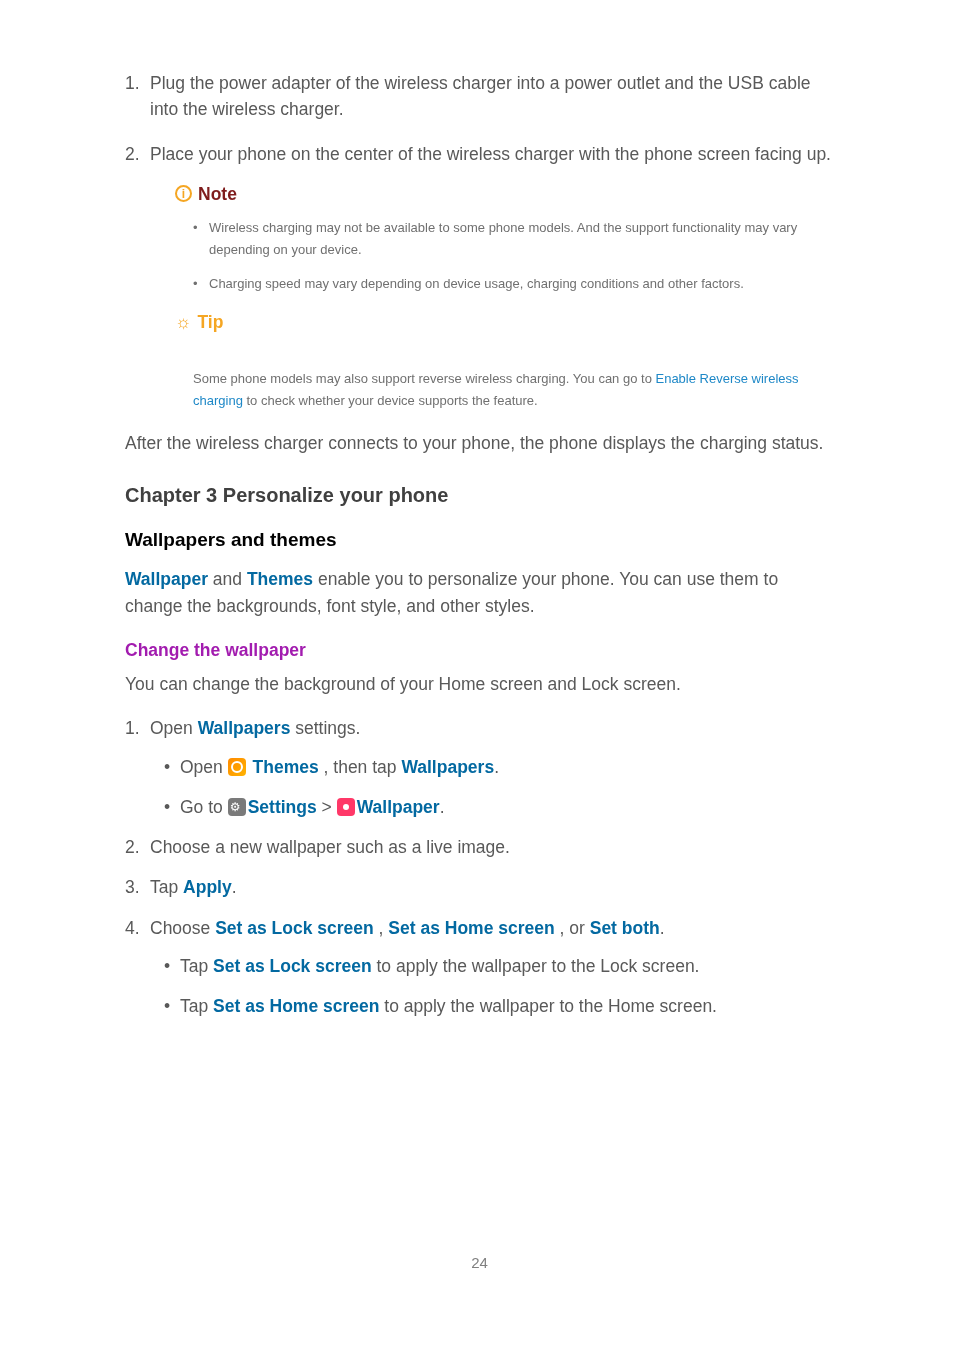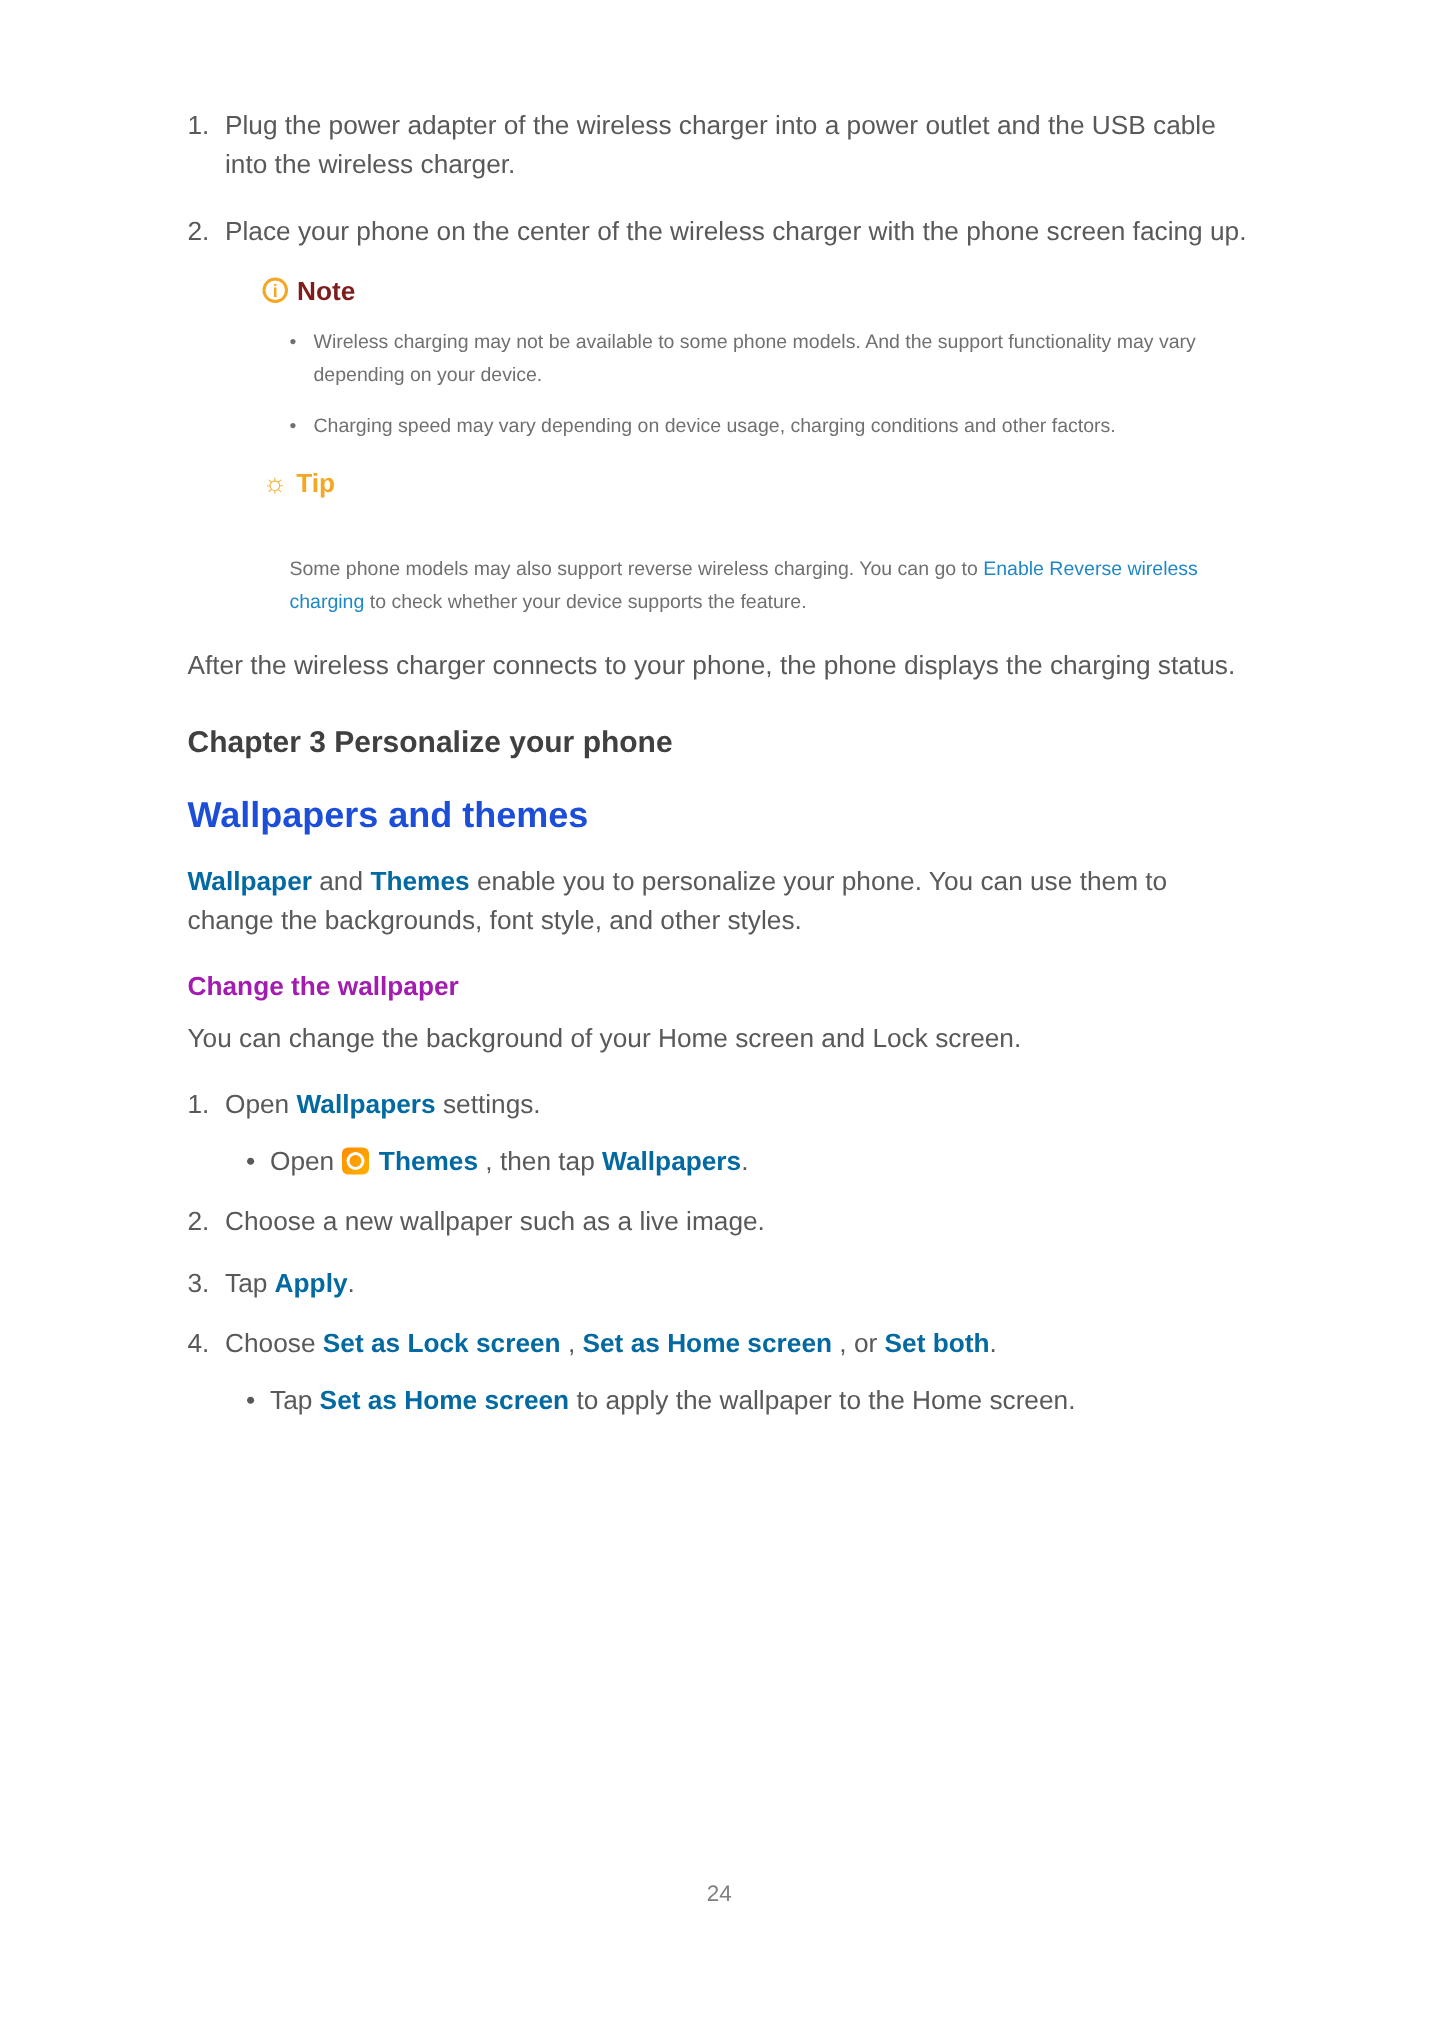--- a/index.html
+++ b/index.html
@@ -23,21 +23,21 @@
   .note-icon { display: inline-flex; width: 17px; height: 17px; border-radius: 50%; border: 2px solid #f5a623; align-items: center; justify-content: center; }
   .note-icon::after { content: "i"; color: #f5a623; font-weight: 700; font-size: 12px; font-style: normal; }
   .tip-icon { display: inline-flex; color: #f5a623; font-size: 18px; line-height: 1; }
   .note-list, .tip-body { font-size: 13px; color: #707070; padding-left: 18px; }
   .note-list li { position: relative; padding-left: 16px; margin-bottom: 12px; line-height: 1.7; }
   .note-list li::before { content: "•"; position: absolute; left: 0; color: #707070; }
   .tip-body { line-height: 1.7; margin-top: 32px; }
   .link { color: #1e88c7; }
   .para { margin: 12px 0 18px 0; }
   h2 { color: #404040; font-size: 20px; font-weight: 700; margin: 24px 0 16px 0; }
-  h3 { color: #1d4ed8; font-size: 24px; font-weight: 700; margin-bottom: 8px; }
+  h3 { color: #000000; font-size: 19px; font-weight: 700; margin-bottom: 8px; }
   h4 { color: #a21caf; font-size: 17.5px; font-weight: 700; margin-bottom: 8px; margin-top: 4px; }
   .bold { font-weight: 700; color: #0369a1; }
   .sub-ol { margin-top: 12px; }
   .sub-ol > li { position: relative; margin-bottom: 14px; padding-left: 25px; }
   .sub-ol > li > .num { position: absolute; left: 0; }
   .bullet-list { margin-top: 12px; }
   .bullet-list > li { position: relative; padding-left: 30px; margin-bottom: 14px; }
   .bullet-list > li::before { content: "•"; position: absolute; left: 14px; color: #595959; }
   .app-icon { display: inline-block; width: 18px; height: 18px; border-radius: 4px; vertical-align: -3px; margin-right: 2px; }
   .ic-themes { background: linear-gradient(135deg,#ff8a00,#ffb300); position: relative; }
@@ -94,29 +94,35 @@
 
 <p class="para" style="margin-top:0;">You can change the background of your Home screen and Lock screen.</p>
 
 <ol class="sub-ol">
   <li><span class="num">1.</span>
     <span>Open </span><span class="bold">Wallpapers</span><span> settings.</span>
     <ul class="bullet-list">
       <li>
         <span>Open </span><span class="app-icon ic-themes"></span> <span class="bold">Themes</span><span> , then tap </span><span class="bold">Wallpapers</span><span>.</span>
       </li>
+      <li>
+        <span>Go to </span><span class="app-icon ic-settings"></span><span class="bold">Settings</span><span> &gt; </span><span class="app-icon ic-wallpaper"></span><span class="bold">Wallpaper</span><span>.</span>
+      </li>
     </ul>
   </li>
   <li><span class="num">2.</span><span>Choose a new wallpaper such as a live image.</span></li>
   <li><span class="num">3.</span>
     <span>Tap </span><span class="bold">Apply</span><span>.</span>
   </li>
   <li><span class="num">4.</span>
     <span>Choose </span><span class="bold">Set as Lock screen</span><span> , </span><span class="bold">Set as Home screen</span><span> , or </span><span class="bold">Set both</span><span>.</span>
     <ul class="bullet-list">
+      <li>
+        <span>Tap </span><span class="bold">Set as Lock screen</span><span> to apply the wallpaper to the Lock screen.</span>
+      </li>
       <li>
         <span>Tap </span><span class="bold">Set as Home screen</span><span> to apply the wallpaper to the Home screen.</span>
       </li>
     </ul>
   </li>
 </ol>
 
 <div class="page-num">24</div>
 </div>
 

